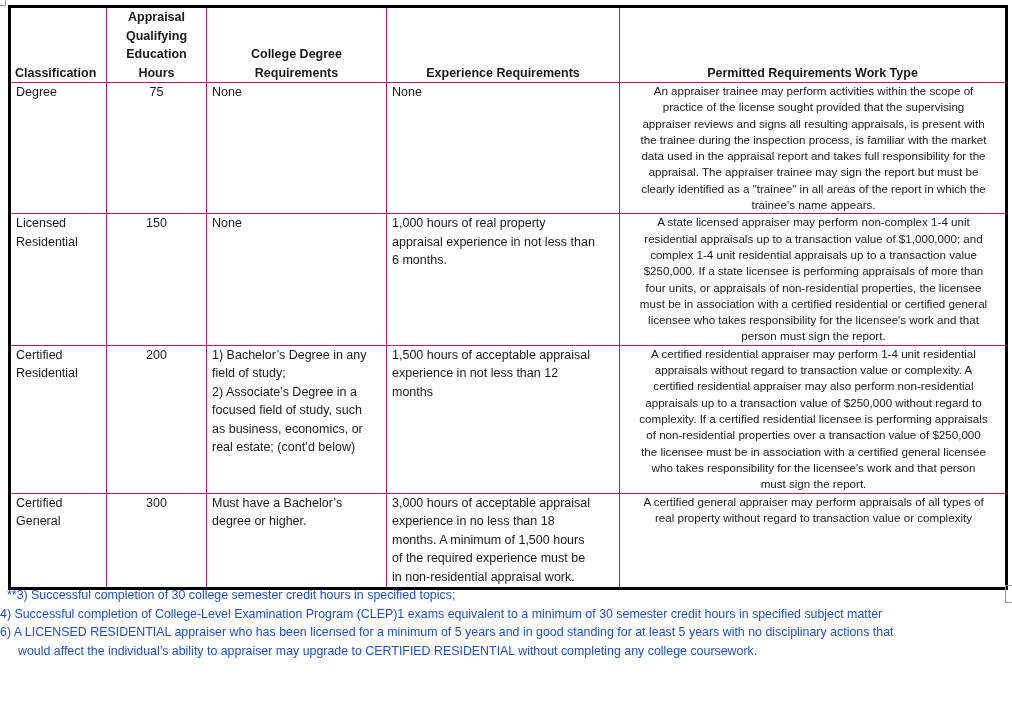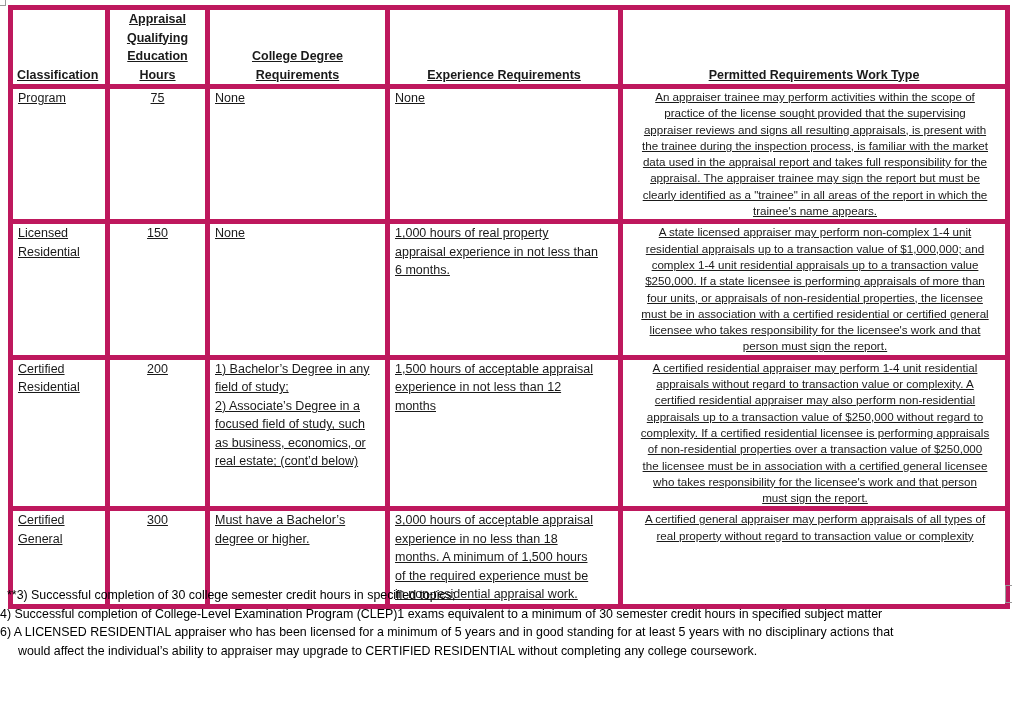--- a/index.html
+++ b/index.html
@@ -17,26 +17,25 @@
       border-left: 1px solid #9a9a9a; border-top: 1px solid #9a9a9a; border-bottom: 1px solid #9a9a9a;
     }
     table.req {
       position: absolute; left: 8px; top: 5px;
       width: 997px;
       border-collapse: collapse;
       border: 3px solid #000;
       table-layout: fixed;
     }
     table.req th, table.req td {
-      border: 5px solid #be185d;
+      border: 1px solid #be185d;
       vertical-align: top;
       padding: 0 5px;
       font-size: 12.5px;
       line-height: 18.5px;
-      text-decoration: underline;
     }
     table.req th {
       vertical-align: bottom;
       font-weight: bold;
       text-align: center;
       font-size: 12.5px;
       line-height: 18.5px;
       padding-bottom: 0;
     }
     table.req th.left { text-align: left; padding-left: 4px; }
@@ -45,21 +44,21 @@
       font-size: 11.6px; line-height: 16.3px; padding: 0 4px 0 6px; text-align: center;
     }
     .ln { display: block; }
     tr.head { height: 76px; }
     tr.r1 { height: 131px; }
     tr.r2 { height: 131px; }
     tr.r3 { height: 148px; }
     tr.r4 { height: 95px; }
     .notes {
       position: absolute; left: 0; top: 586px; width: 1000px;
-      font-size: 12.4px; line-height: 18.5px; color: #000000;
+      font-size: 12.4px; line-height: 18.5px; color: #1d4ed8;
     }
     .note { margin: 0; }
     .note.first { padding-left: 7px; }
     .note .cont { display: block; padding-left: 18px; }
   </style>
 </head>
 <body>
 
 <div class="corner-mark"></div>
 
@@ -84,21 +83,21 @@
         <span class="ln">College Degree</span>
         <span class="ln">Requirements</span>
       </th>
       <th>Experience Requirements</th>
       <th>Permitted Requirements Work Type</th>
     </tr>
   </thead>
   <tbody id="tbody">
       <tr class="r1">
         <td>
-          <span class="ln">Program</span>
+          <span class="ln">Degree</span>
         </td>
         <td class="center">75</td>
         <td>
           <span class="ln">None</span>
         </td>
         <td>
           <span class="ln">None</span>
         </td>
         <td class="work">
           <span class="ln">An appraiser trainee may perform activities within the scope of</span>

